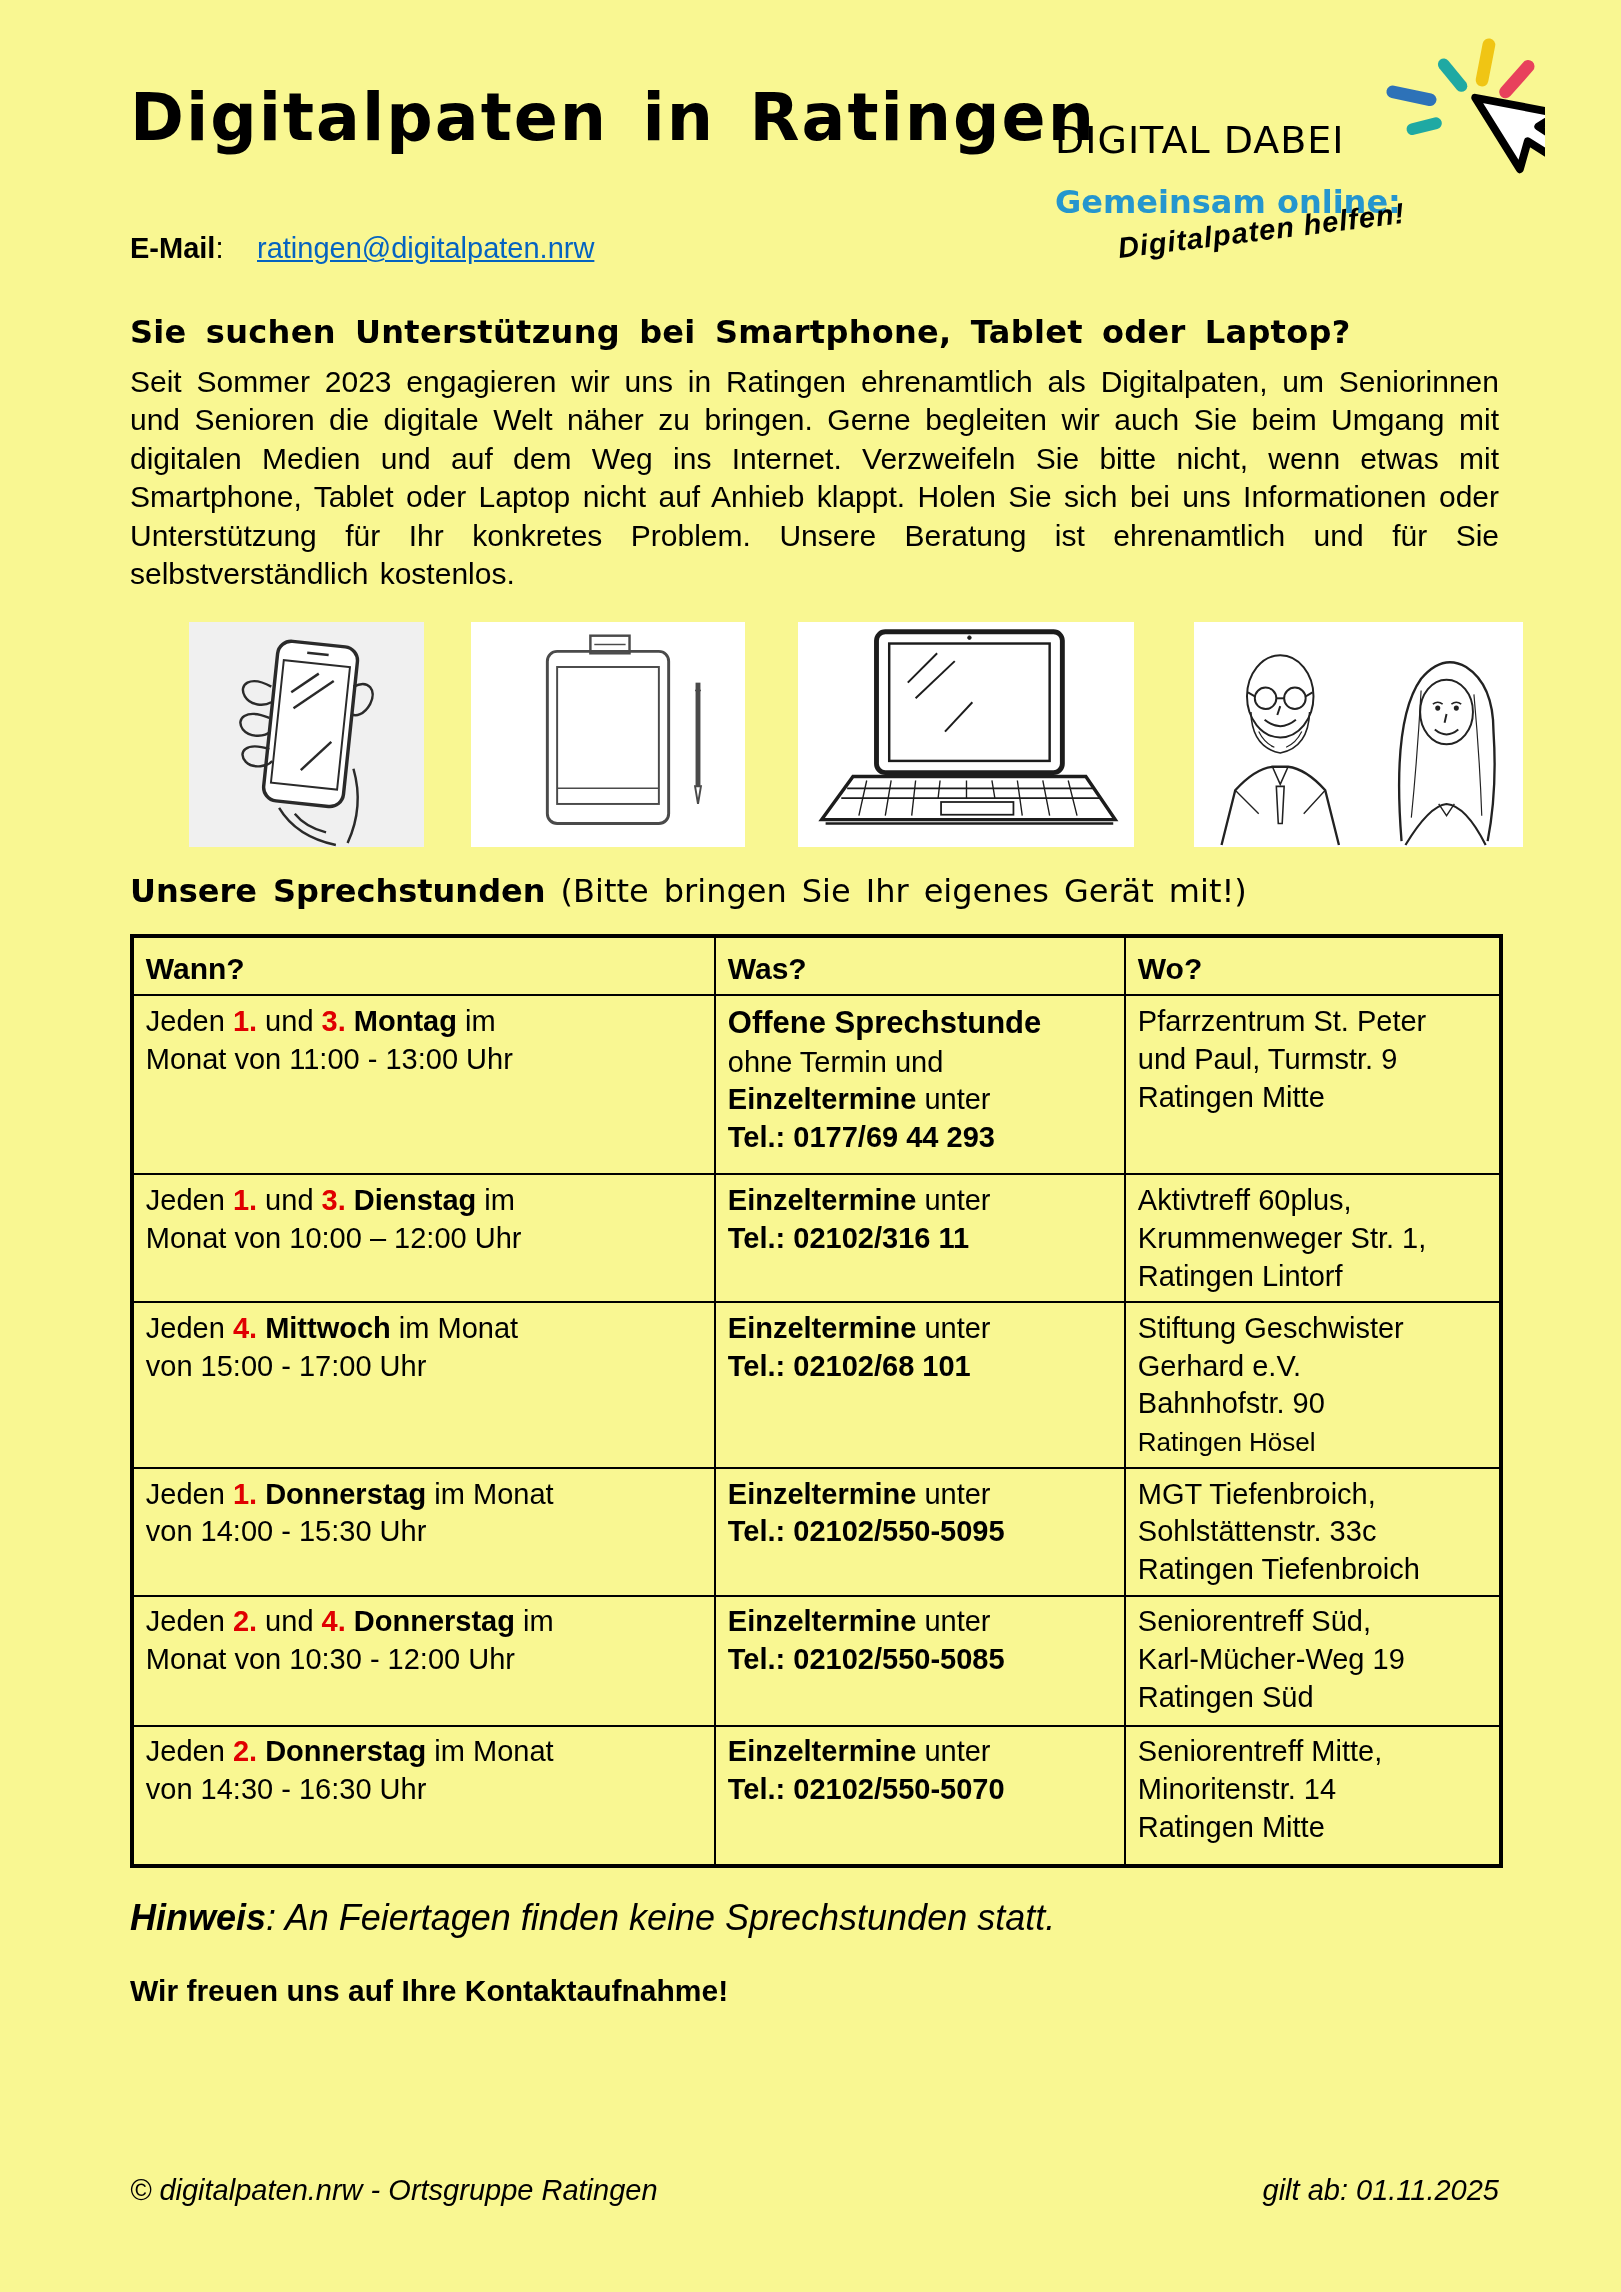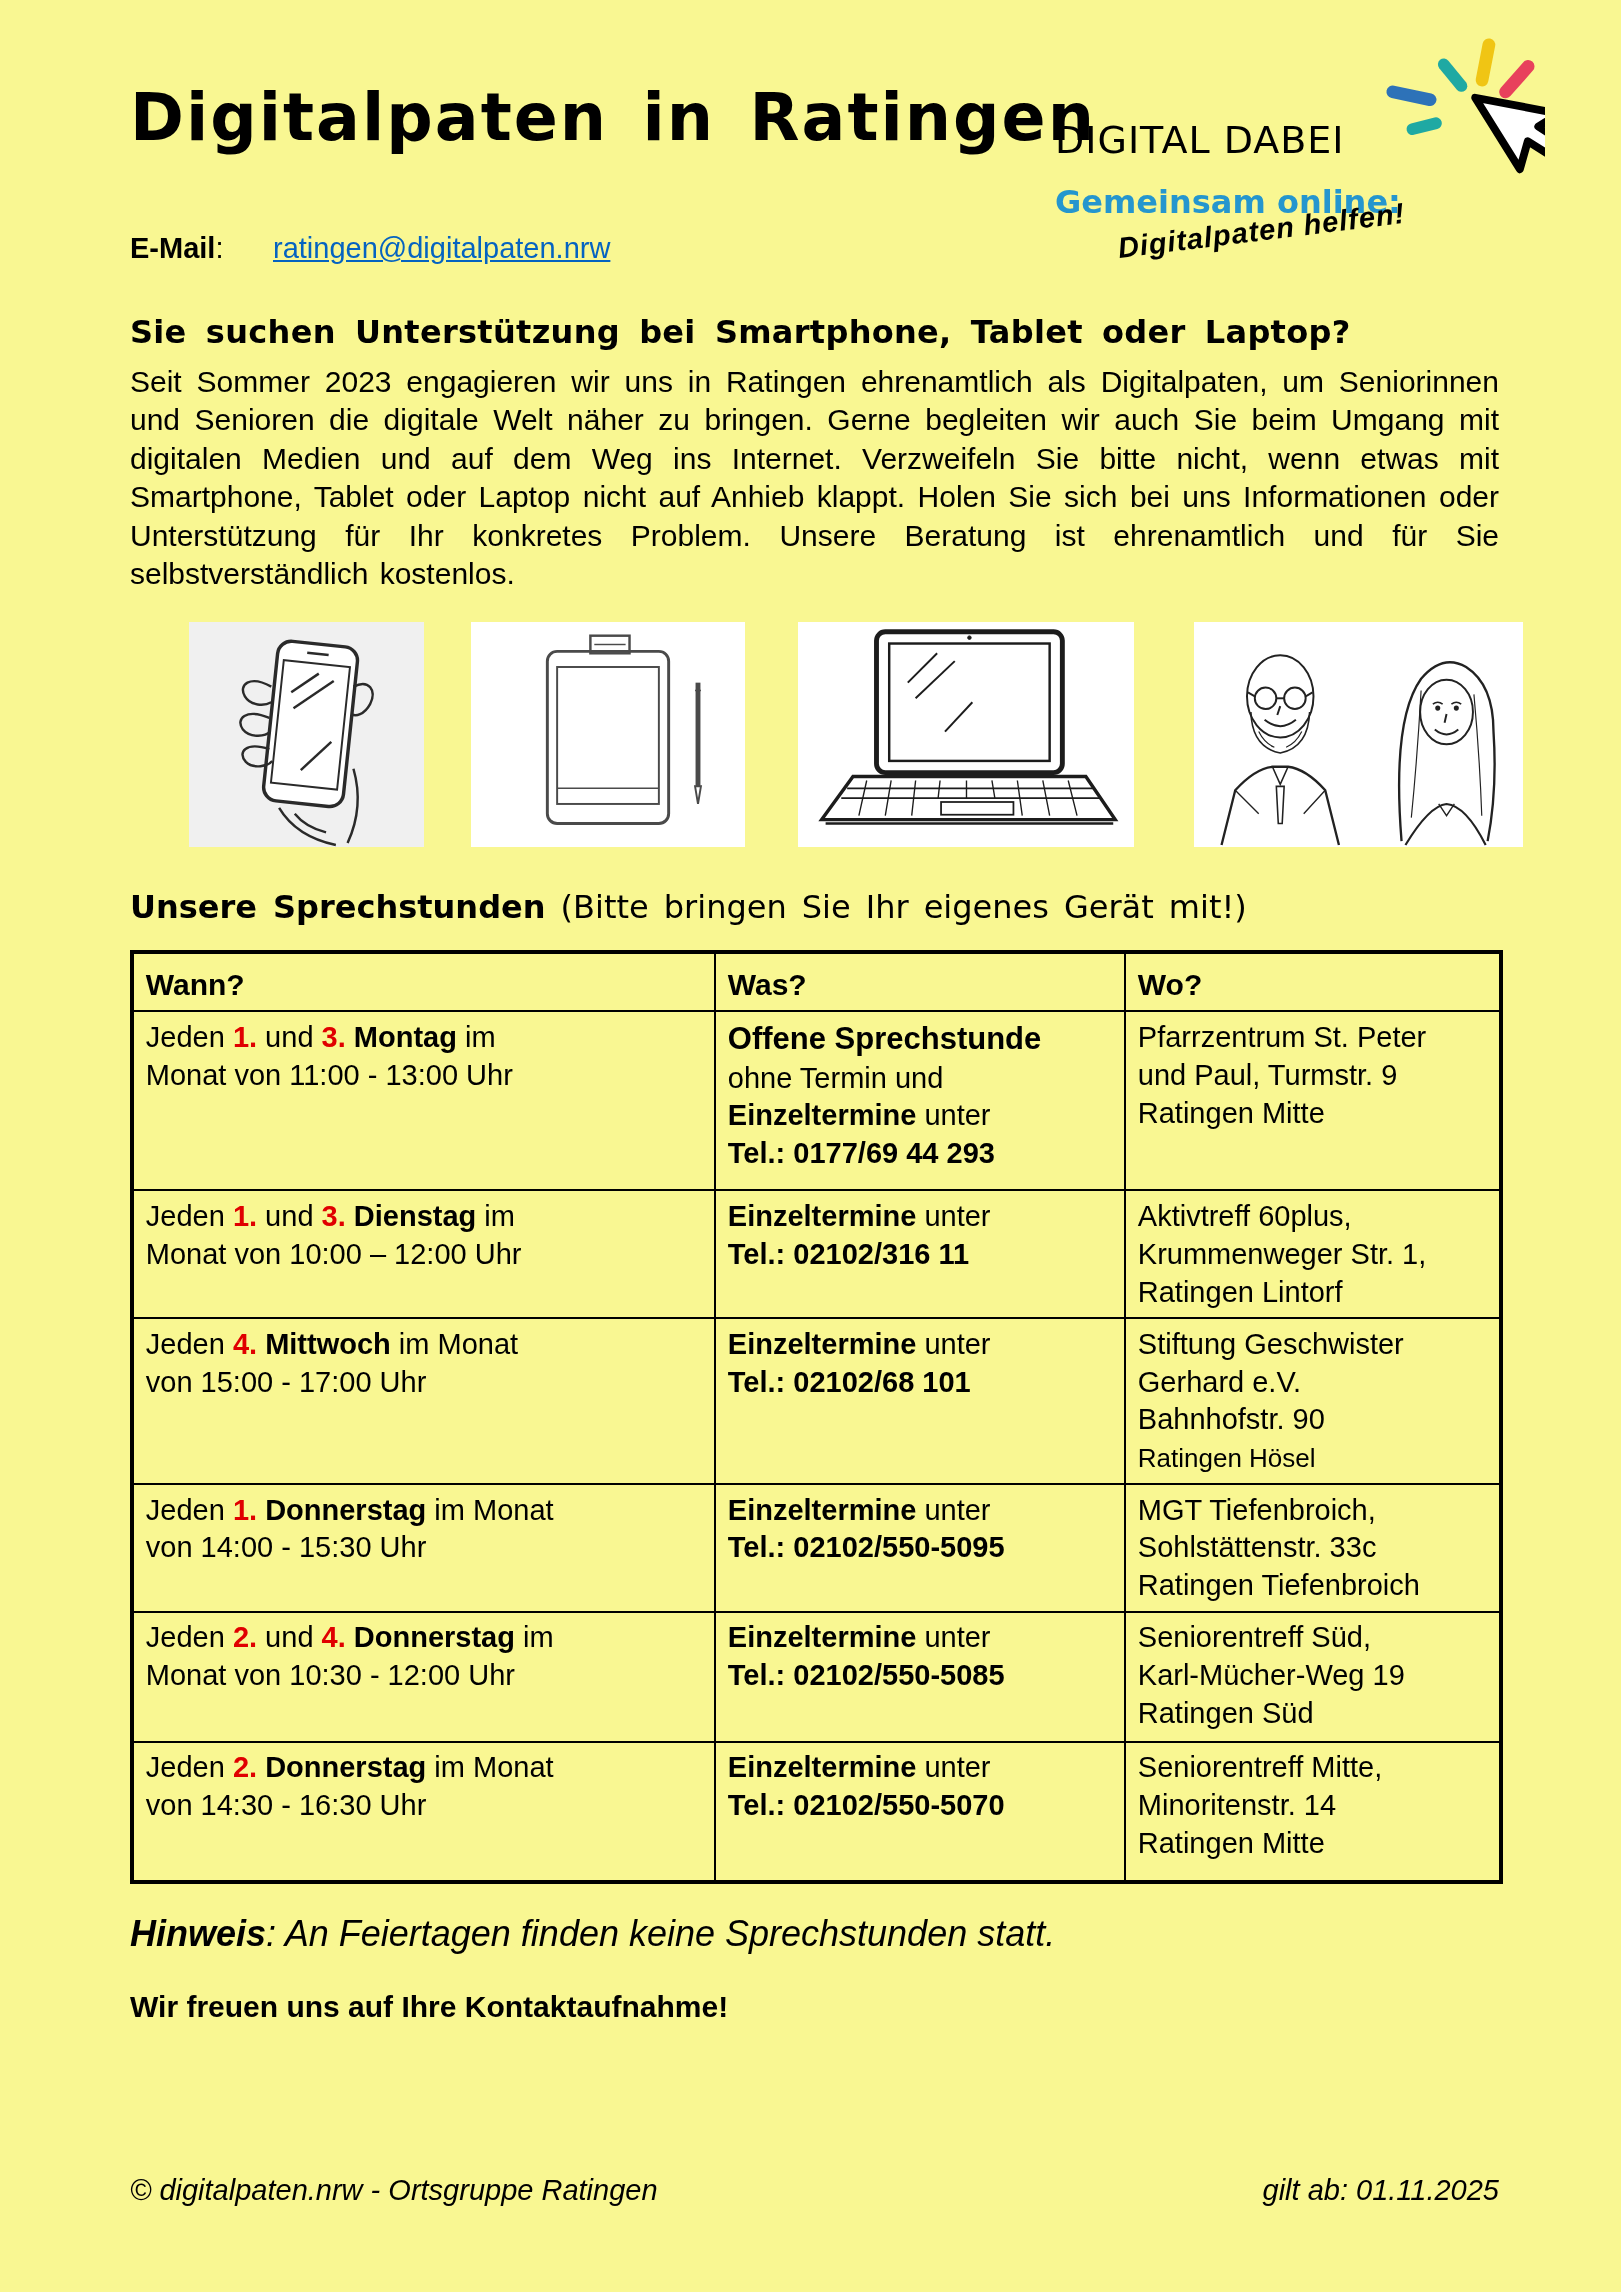--- a/index.html
+++ b/index.html
@@ -27,21 +27,21 @@
   .logo-lines { position:absolute; left:0; top:86px; text-align:left; white-space:nowrap; }
   .logo-line1 { font-family:"DejaVu Sans", sans-serif; font-weight:400; font-size:38px; letter-spacing:1px; line-height:1.05; }
   .logo-line2 { font-family:"DejaVu Sans", sans-serif; font-weight:700; font-size:32px; color:#2596ce; line-height:1.1;margin-top:24px; }
   .logo-line3 { font-style:italic; font-weight:700; font-size:29px; transform:rotate(-7deg); transform-origin:left center; margin:11.8px 0 0 63px; letter-spacing:1px; }
   .logo-svg { position:absolute; right:0; top:0; }
 
   
   .contact { margin-top:73px; font-size:29px; line-height:1.62; }
   .b { font-weight:700; }
   .email-label { display:inline-block; min-width:101px; }
-  .email-link { color:#0563c1; text-decoration:underline; margin-left:42px; }
+  .email-link { color:#0563c1; text-decoration:underline; margin-left:26px; }
 
   
   .q-heading {
     margin-top:41px;
     font-family:"DejaVu Sans", sans-serif;
     font-weight:700;
     font-size:32px;
     word-spacing:7.8px;
     letter-spacing:0.3px;
   }
@@ -58,21 +58,21 @@
   .sketch-box { height:225px; background:#fff; flex:0 0 auto; }
   .sketch-box.gray { background:#f0f0f0; }
   .sketch-box svg { display:block; width:100%; height:100%; }
   .sk1 { width:235px; margin-right:47px; }
   .sk2 { width:274px; margin-right:53px; }
   .sk3 { width:336px; margin-right:60px; }
   .sk4 { width:329px; }
 
   
   .sched-heading {
-    margin-top:39px;
+    margin-top:23px;
     font-family:"DejaVu Sans", sans-serif;
     font-size:32px;
     word-spacing:4.9px;
   }
   .sched-heading .lead { font-weight:700; }
   table.sched {
     margin-top:24px;
     width:1369px;
     border-collapse:collapse;
     border:4.9px solid #000;

